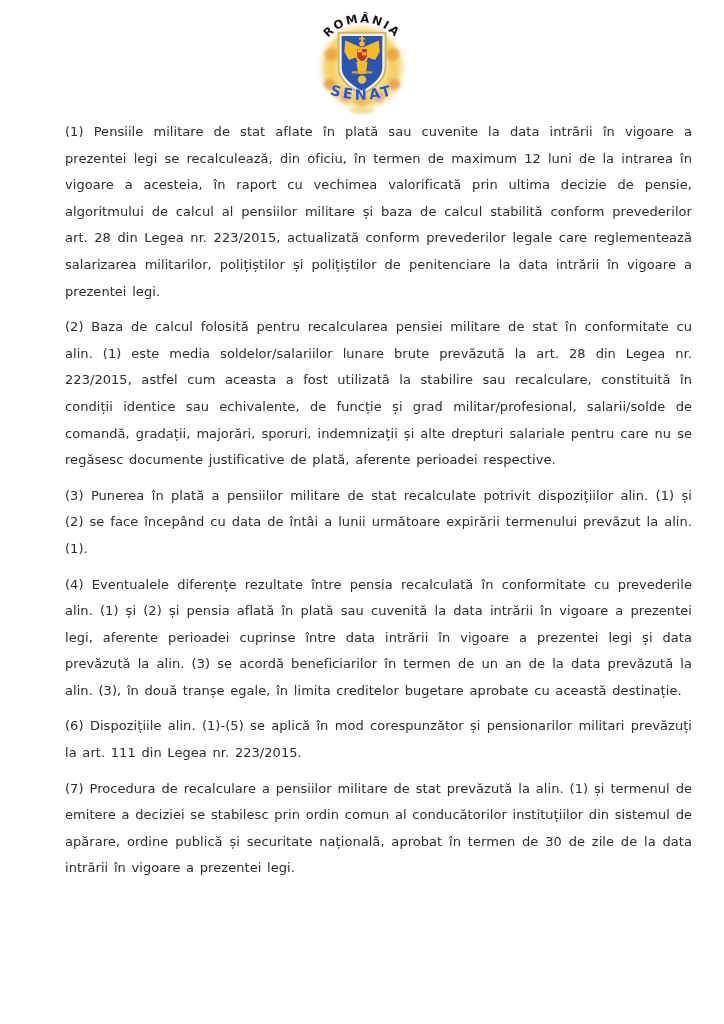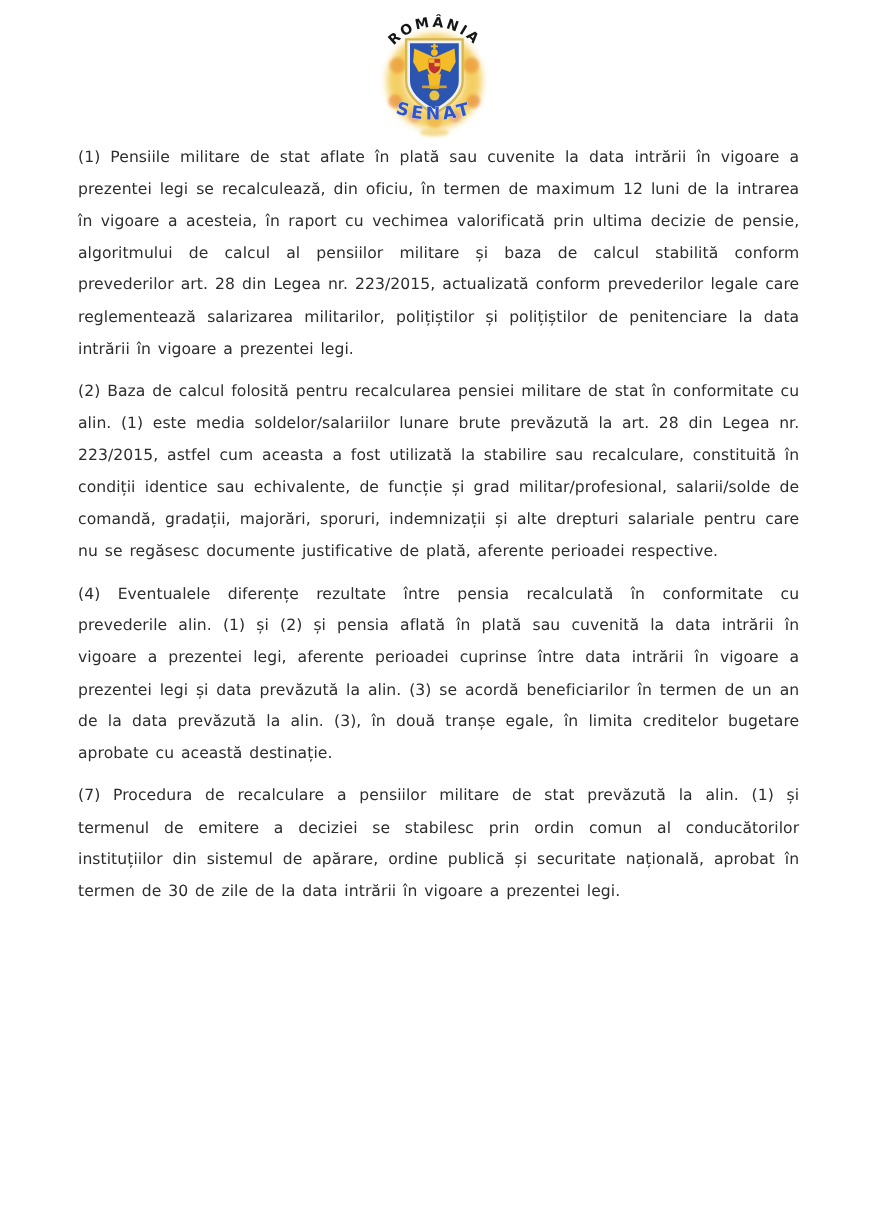--- a/index.html
+++ b/index.html
@@ -19,21 +19,21 @@
     height: 1024px;
     background: #ffffff;
   }
   .logo-wrap {
     display: flex;
     justify-content: center;
     padding-top: 6px;
     height: 110px;
   }
   .content {
-    padding: 3px 58px 0 65px;
+    padding: 3px 32px 0 65px;
     color: #2d2d2d;
   }
   .para {
     font-size: 13px;
     line-height: 26.6px;
     text-align: justify;
     margin: 0 0 9px 0;
     word-spacing: 1.5px;
     letter-spacing: 0.05px;
   }
@@ -96,17 +96,19 @@
         <textPath href="#arcBottom" startOffset="50%">SENAT</textPath>
       </text>
 
       <ellipse cx="60" cy="112" rx="13" ry="3.5" fill="#f0cf6a" opacity="0.7" filter="url(#blur2)"></ellipse>
     </svg>
   </header>
 
   <main class="content">
     <p class="para">(1) Pensiile militare de stat aflate în plată sau cuvenite la data intrării în vigoare a prezentei legi se recalculează, din oficiu, în termen de maximum 12 luni de la intrarea în vigoare a acesteia, în raport cu vechimea valorificată prin ultima decizie de pensie, algoritmului de calcul al pensiilor militare și baza de calcul stabilită conform prevederilor art. 28 din Legea nr. 223/2015, actualizată conform prevederilor legale care reglementează salarizarea militarilor, polițiștilor și polițiștilor de penitenciare la data intrării în vigoare a prezentei legi.</p>
     <p class="para">(2) Baza de calcul folosită pentru recalcularea pensiei militare de stat în conformitate cu alin. (1) este media soldelor/salariilor lunare brute prevăzută la art. 28 din Legea nr. 223/2015, astfel cum aceasta a fost utilizată la stabilire sau recalculare, constituită în condiții identice sau echivalente, de funcție și grad militar/profesional, salarii/solde de comandă, gradații, majorări, sporuri, indemnizații și alte drepturi salariale pentru care nu se regăsesc documente justificative de plată, aferente perioadei respective.</p>
+    <p class="para">(3) Punerea în plată a pensiilor militare de stat recalculate potrivit dispozițiilor alin. (1) și (2) se face începând cu data de întâi a lunii următoare expirării termenului prevăzut la alin. (1).</p>
     <p class="para">(4) Eventualele diferențe rezultate între pensia recalculată în conformitate cu prevederile alin. (1) și (2) și pensia aflată în plată sau cuvenită la data intrării în vigoare a prezentei legi, aferente perioadei cuprinse între data intrării în vigoare a prezentei legi și data prevăzută la alin. (3) se acordă beneficiarilor în termen de un an de la data prevăzută la alin. (3), în două tranșe egale, în limita creditelor bugetare aprobate cu această destinație.</p>
+    <p class="para">(6) Dispozițiile alin. (1)-(5) se aplică în mod corespunzător și pensionarilor militari prevăzuți la art. 111 din Legea nr. 223/2015.</p>
     <p class="para">(7) Procedura de recalculare a pensiilor militare de stat prevăzută la alin. (1) și termenul de emitere a deciziei se stabilesc prin ordin comun al conducătorilor instituțiilor din sistemul de apărare, ordine publică și securitate națională, aprobat în termen de 30 de zile de la data intrării în vigoare a prezentei legi.</p>
   </main>
 
 </div>
 
 </body></html>

